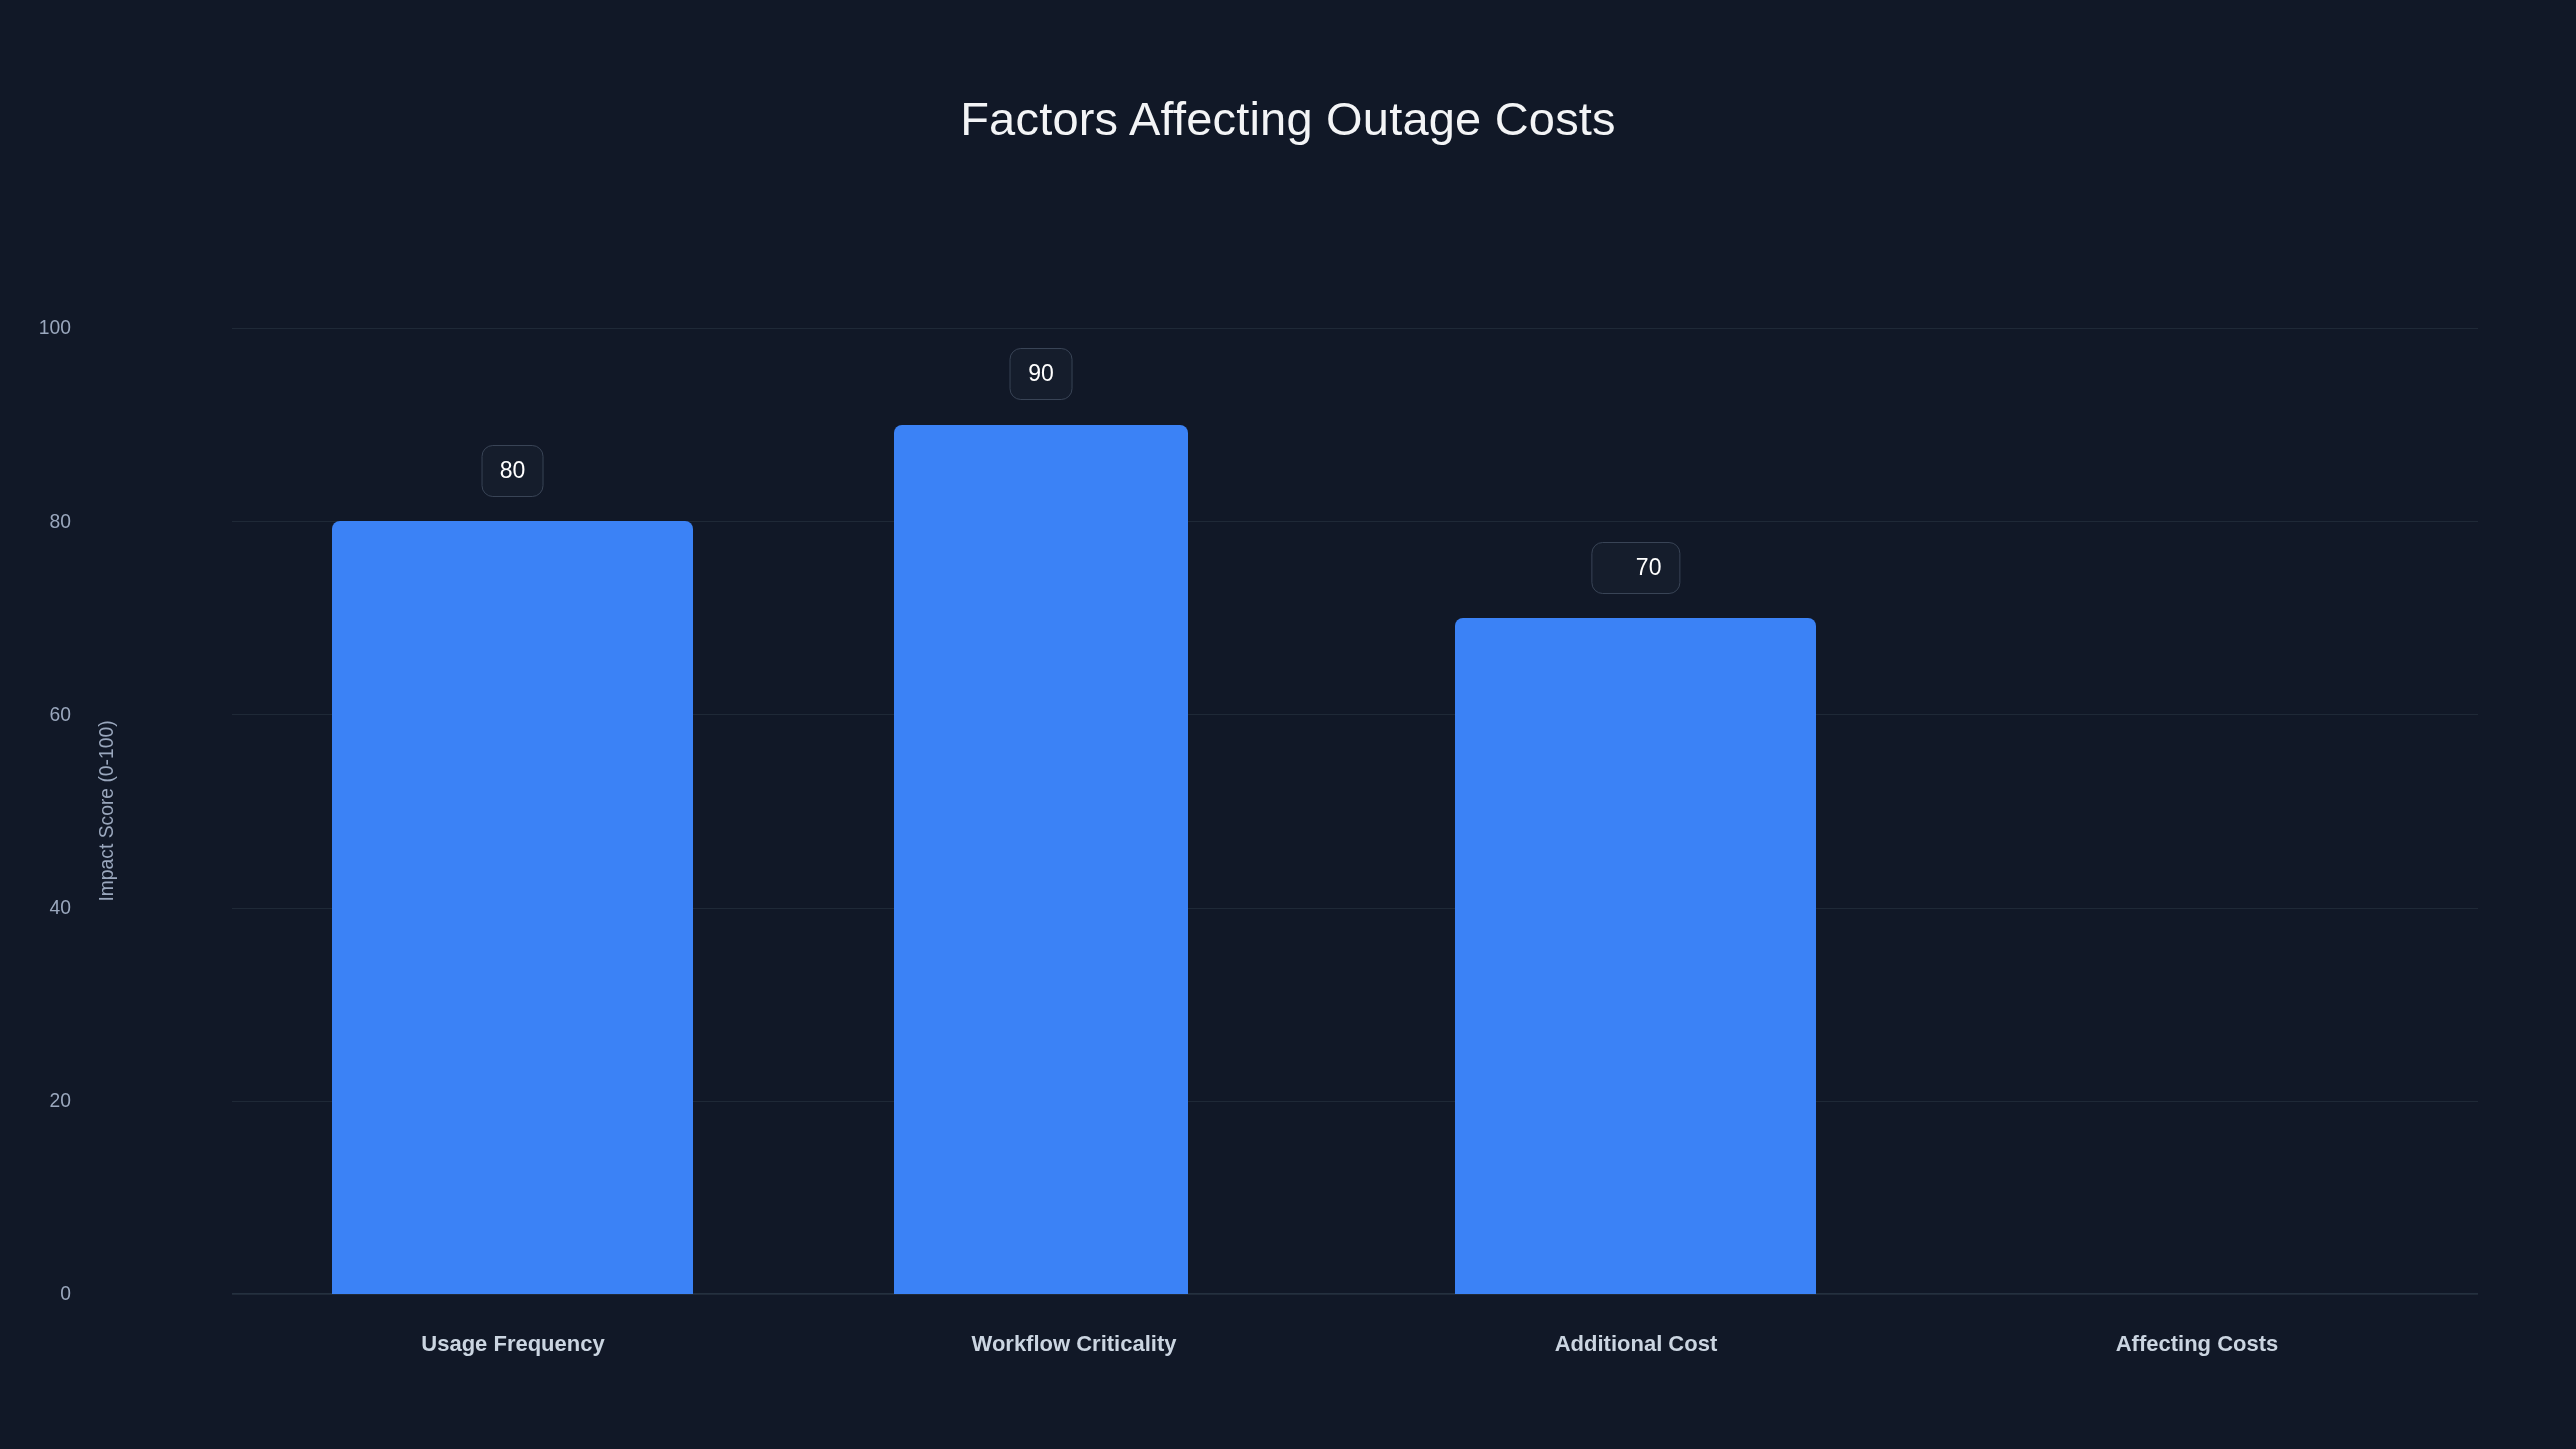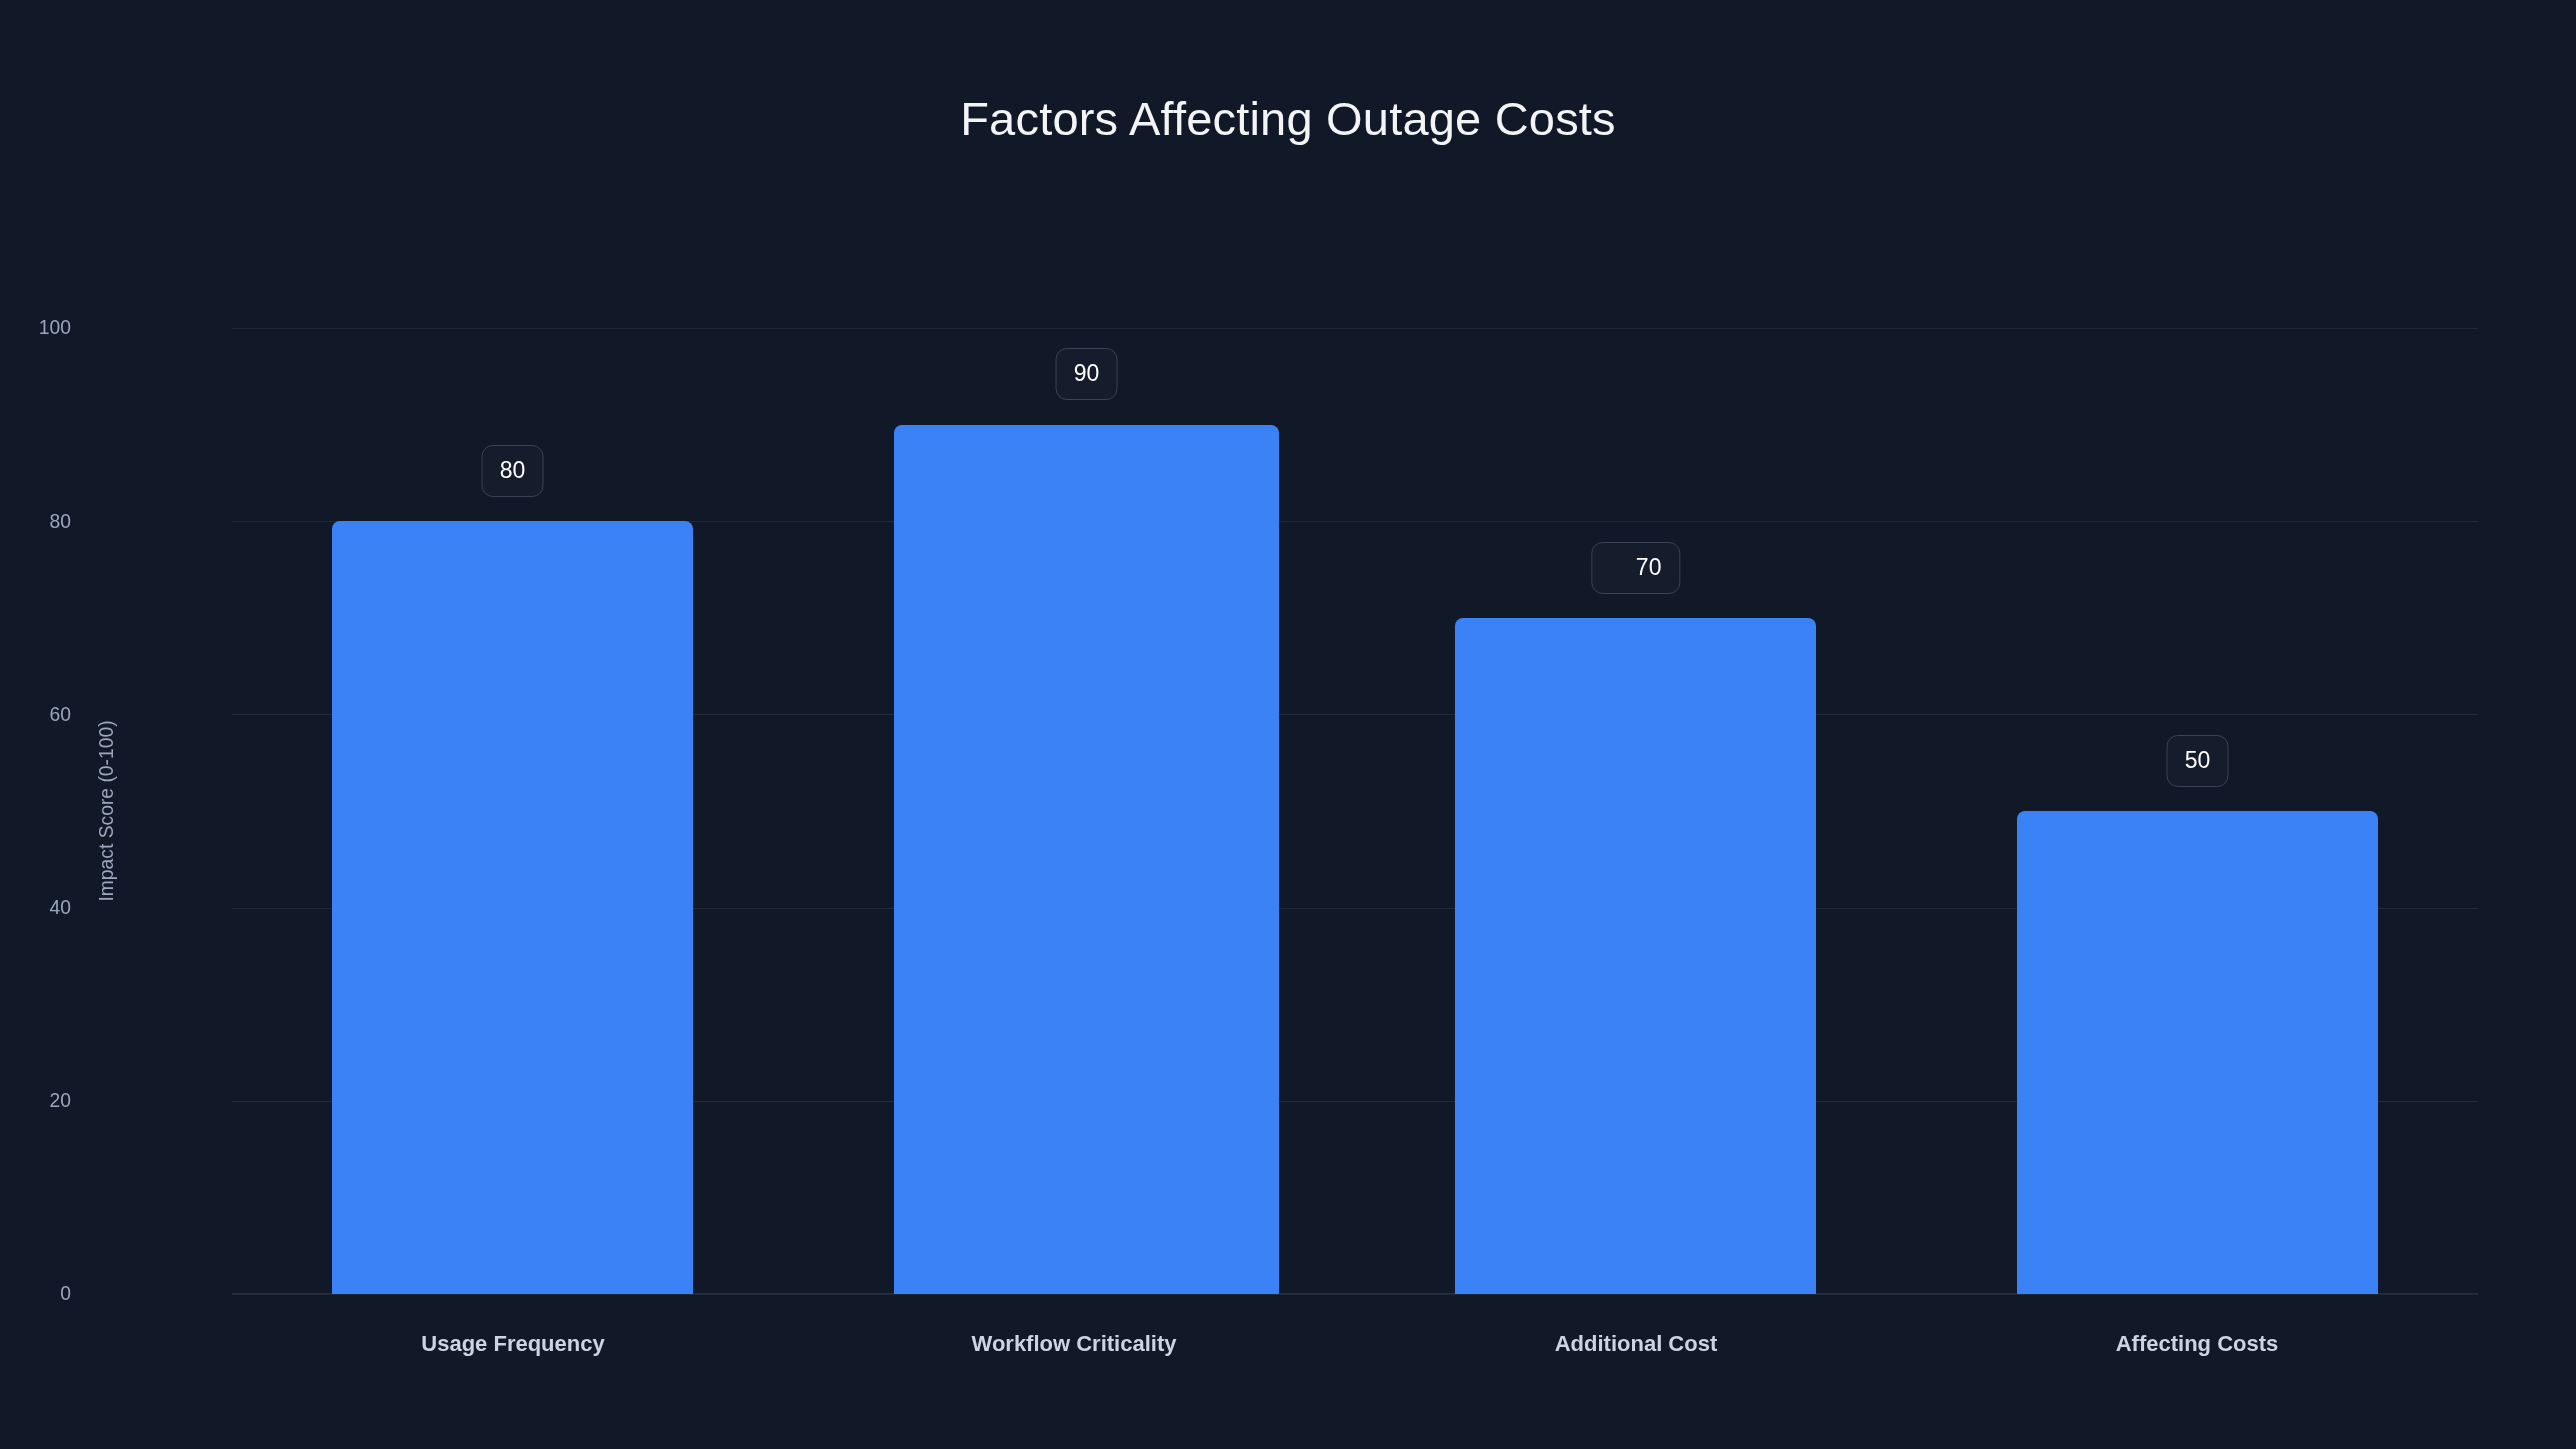--- a/index.html
+++ b/index.html
@@ -177,32 +177,28 @@
       <div class="y-tick-label" style="top: 715px;">60</div>
       <div class="y-tick-label" style="top: 522px;">80</div>
       <div class="y-tick-label" style="top: 328px;">100</div>
     </div>
 
   <div class="bars-layer" id="bars-layer">
       <div class="bar-slot" style="left: 100px; width: 361px;">
         <div class="bar" style="height: 773px; background: rgb(59, 130, 246);"></div>
         <div class="value-badge" style="bottom: 797px;">80</div>
       </div>
-      <div class="bar-slot" style="left: 662px; width: 385px;">
+      <div class="bar-slot" style="left: 662px; width: 294px;">
         <div class="bar" style="height: 869px; background: rgb(59, 130, 246);"></div>
         <div class="value-badge" style="bottom: 894px;">90</div>
       </div>
       <div class="bar-slot" style="left: 1223px; width: 361px;">
         <div class="bar" style="height: 676px; background: rgb(59, 130, 246);"></div>
         <div class="value-badge" style="bottom: 700px; padding-left: 44px;">70</div>
       </div>
-      <div class="bar-slot" style="left: 1785px; width: 361px;">
-        <div class="bar" style="height: 483px; background: rgb(59, 130, 246);"></div>
-        <div class="value-badge" style="bottom: 507px;">50</div>
-      </div>
     </div>
 
   <div id="x-ticks">
       <div class="x-tick-label" style="left: 513px;">Usage Frequency</div>
       <div class="x-tick-label" style="left: 1074px;">Workflow Criticality</div>
       <div class="x-tick-label" style="left: 1636px;">Additional Cost</div>
       <div class="x-tick-label" style="left: 2197px;">Affecting Costs</div>
     </div>
 
 </div>

